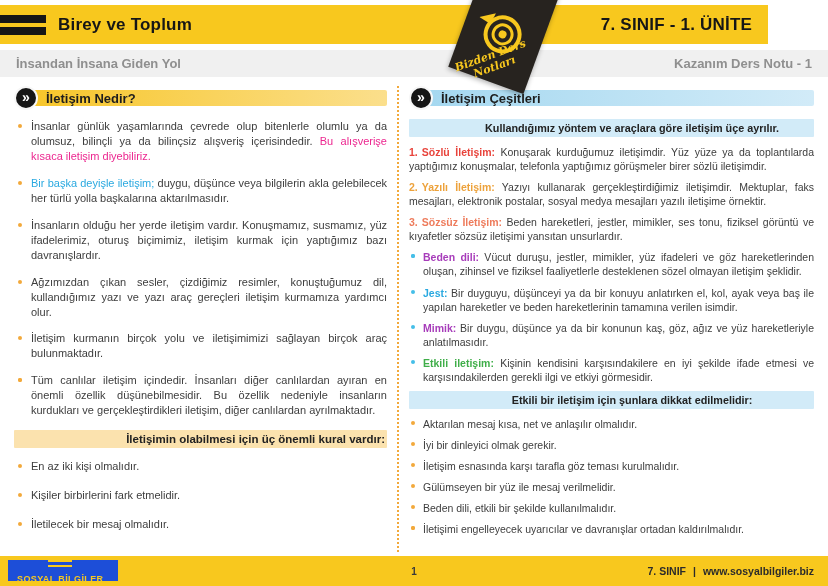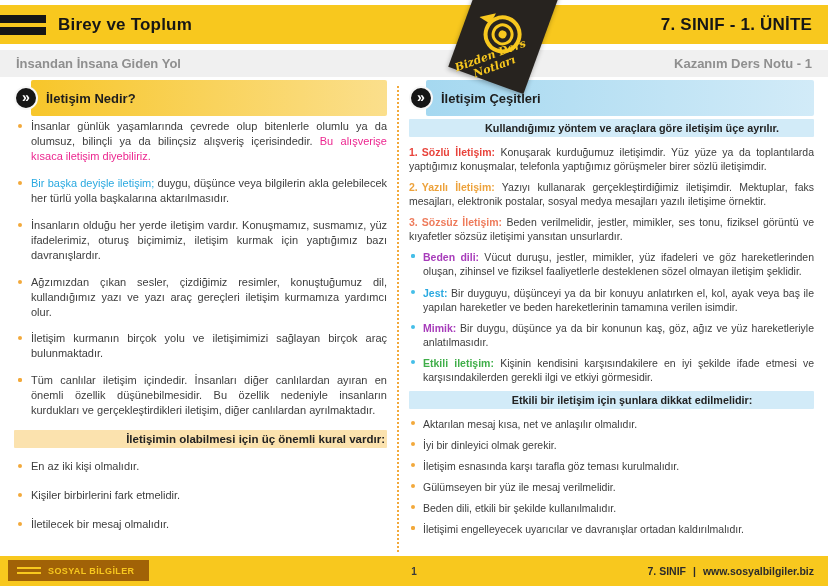--- a/index.html
+++ b/index.html
@@ -7,21 +7,21 @@
   body {
     font-family:"Liberation Sans", sans-serif;
     background:#ffffff;
     position:relative;
     overflow:hidden;
   }
   .page { position:absolute; inset:0; background:#fff; }
 
   
   .header {
-    position:absolute; left:0; top:5px; width:828px; height:39px;
+    position:absolute; left:0; top:5px; width:768px; height:39px;
     background:var(--yellow,#F8C81E);
     display:flex; align-items:center; justify-content:space-between;
     padding-right:16px;
   }
   .brand { display:flex; align-items:center; gap:12px; }
   .bars-icon { display:flex; flex-direction:column; gap:4px; }
   .bars-icon i { display:block; width:46px; height:8px; background:#161616; }
   .header-title { font-size:17px; font-weight:bold; color:#161616; letter-spacing:.2px; white-space:nowrap; }
 
   
@@ -68,21 +68,21 @@
 
   .sec-head { display:flex; align-items:center; height:24px; margin-bottom:9px; }
   .chev {
     width:24px; height:24px; border-radius:50%;
     background:#161616; color:#fff; flex:0 0 auto;
     display:flex; align-items:center; justify-content:center;
     font-size:14px; font-weight:bold; z-index:2;
     border:2px solid #f7f7f7; line-height:1; padding-bottom:2px;
   }
   .sec-bar {
-    flex:1; height:36px; margin-left:-7px; border-radius:2px;
+    flex:1; height:16px; margin-left:-7px; border-radius:2px;
     display:flex; align-items:center; padding-left:15px;
     font-weight:bold; font-size:13px; color:#1d1d1d;
   }
   .sec-bar.gold { background:linear-gradient(90deg,var(--goldBandFrom,#F7C62A),var(--goldBandTo,#FBDF8C)); }
   .sec-bar.blue { background:linear-gradient(90deg,var(--blueBandDark,#A5D8F0),var(--blueBandLight,#C9E8F8)); }
 
   .sub-band {
     text-align:center; font-weight:bold; color:#222;
     padding:3px 2px; border-radius:1px;
   }
@@ -110,22 +110,23 @@
   .nlist .num, .nlist .term { font-weight:bold; }
   .nlist .num { margin-right:4px; }
 
   
   .footer {
     position:absolute; left:0; bottom:0; width:828px; height:30px;
     background:var(--yellow,#F8C81E);
   }
   .footer-box {
     position:absolute; left:8px; top:4px; height:21px;
-    background:#a16207; display:flex; align-items:center; gap:7px;
+    background:#1d4ed8; display:flex; align-items:center; gap:7px;
     padding:0 14px 0 9px;
+    flex-direction:column;
   }
   .footer-lines { display:flex; flex-direction:column; gap:3px; }
   .footer-lines i { display:block; width:24px; height:2px; background:var(--yellow,#F8C81E); }
   .footer-box-label { color:var(--yellow,#F8C81E); font-size:9px; font-weight:bold; letter-spacing:.4px; white-space:nowrap; }
   .page-num {
     position:absolute; left:0; right:0; top:0; height:30px;
     display:flex; align-items:center; justify-content:center;
     font-size:10px; font-weight:bold; color:#3a3a3a; pointer-events:none;
   }
   .footer-right {
@@ -194,21 +195,21 @@
 
     <div class="col-right">
       <div class="sec-head">
         <div class="chev">»</div>
         <div class="sec-bar blue">İletişim Çeşitleri</div>
       </div>
       <div class="sub-band blue-band">Kullandığımız yöntem ve araçlara göre iletişim üçe ayrılır.</div>
       <ol class="nlist" id="right-numbered">
           <li><span class="num" style="color: rgb(232, 67, 59);">1.</span><span class="term" style="color: rgb(232, 67, 59);">Sözlü İletişim:</span><span> Konuşarak kurduğumuz iletişimdir. Yüz yüze ya da toplantılarda yaptığımız konuşmalar, telefonla yaptığımız görüşmeler birer sözlü iletişimdir.</span></li>
           <li><span class="num" style="color: rgb(237, 162, 59);">2.</span><span class="term" style="color: rgb(237, 162, 59);">Yazılı İletişim:</span><span> Yazıyı kullanarak gerçekleştirdiğimiz iletişimdir. Mektuplar, faks mesajları, elektronik postalar, sosyal medya mesajları yazılı iletişime örnektir.</span></li>
-          <li><span class="num" style="color: rgb(238, 123, 91);">3.</span><span class="term" style="color: rgb(238, 123, 91);">Sözsüz İletişim:</span><span> Beden verilmelidir, jestler, mimikler, ses tonu, fiziksel görüntü ve kıyafetler sözsüz iletişimi yansıtan unsurlardır.</span></li>
+          <li><span class="num" style="color: rgb(238, 123, 91);">3.</span><span class="term" style="color: rgb(238, 123, 91);">Sözsüz İletişim:</span><span> Beden hareketleri, jestler, mimikler, ses tonu, fiziksel görüntü ve kıyafetler sözsüz iletişimi yansıtan unsurlardır.</span></li>
         </ol>
       <ul class="blist tight" id="right-bullets">
           <li><span class="dot" style="background: rgb(69, 190, 232);"></span></li>
           <li><span class="dot" style="background: rgb(69, 190, 232);"></span><span style="color: rgb(167, 60, 186); font-weight: bold;">Beden dili:</span><span> Vücut duruşu, jestler, mimikler, yüz ifadeleri ve göz hareketlerinden oluşan, zihinsel ve fiziksel faaliyetlerle desteklenen sözel olmayan iletişim şeklidir.</span></li>
           <li><span class="dot" style="background: rgb(69, 190, 232);"></span><span style="color: rgb(42, 169, 224); font-weight: bold;">Jest:</span><span> Bir duyguyu, düşünceyi ya da bir konuyu anlatırken el, kol, ayak veya baş ile yapılan hareketler ve beden hareketlerinin tamamına verilen isimdir.</span></li>
           <li><span class="dot" style="background: rgb(69, 190, 232);"></span><span style="color: rgb(167, 60, 186); font-weight: bold;">Mimik:</span><span> Bir duygu, düşünce ya da bir konunun kaş, göz, ağız ve yüz hareketleriyle anlatılmasıdır.</span></li>
           <li><span class="dot" style="background: rgb(69, 190, 232);"></span><span style="color: rgb(63, 174, 73); font-weight: bold; margin-top: 32px;">Etkili iletişim:</span><span> Kişinin kendisini karşısındakilere en iyi şekilde ifade etmesi ve karşısındakilerden gerekli ilgi ve etkiyi görmesidir.</span></li>
         </ul>
       <div class="sub-band blue-band">Etkili bir iletişim için şunlara dikkat edilmelidir:</div>
       <ul class="blist tips" id="right-tips">

